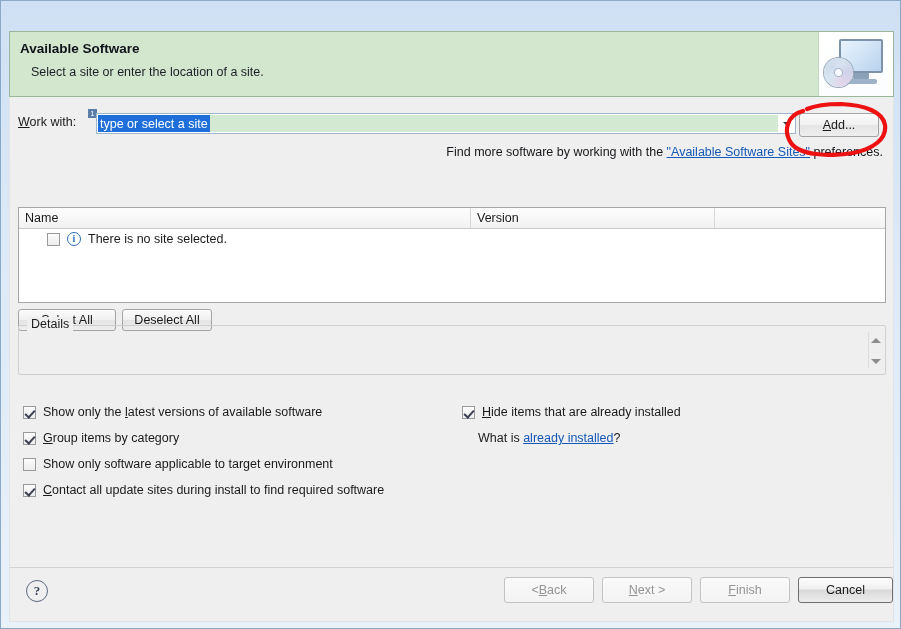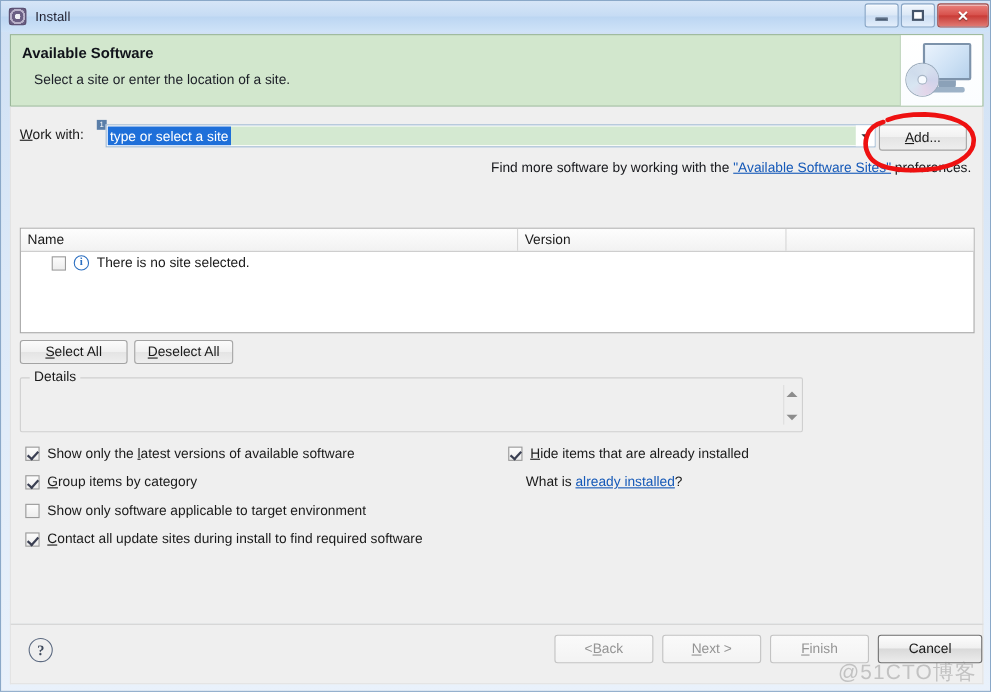--- a/index.html
+++ b/index.html
@@ -308,22 +308,22 @@
 
   .btn-select-all {
     position: absolute; left: 8px; top: 212px; width: 98px; height: 22px;
   }
   .btn-deselect-all {
     position: absolute; left: 112px; top: 212px; width: 90px; height: 22px;
   }
 
   
   .details {
-    position: absolute; left: 8px; top: 246px;
-    width: 712px; height: 50px;
+    position: absolute; left: 8px; top: 228px;
+    width: 868px; height: 50px;
     border: 1px solid #cfcfcf;
     border-radius: 2px;
     box-sizing: border-box;
   }
   .details-legend {
     position: absolute; left: 8px; top: -9px;
     background: #efefef;
     padding: 0 4px;
     font-size: 12.5px;
     color: #1a1a1a;
@@ -409,35 +409,20 @@
     letter-spacing: 1px;
     font-family: "Liberation Sans", sans-serif;
     user-select: none;
   }
 </style>
 </head>
 <body>
 
 <div class="window">
 
-  <div class="titlebar">
-    <div class="title-icon"></div>
-    <div class="title-text">Install</div>
-    <div class="win-buttons">
-      <div class="win-btn">
-        <span class="glyph-min"></span>
-      </div>
-      <div class="win-btn">
-        <span class="glyph-max"></span>
-      </div>
-      <div class="win-btn close">
-        <span class="glyph-close">✕</span>
-      </div>
-    </div>
-  </div>
 
   <div class="banner">
     <div class="banner-text">
       <div class="banner-title">Available Software</div>
       <div class="banner-sub">Select a site or enter the location of a site.</div>
     </div>
     <div class="banner-image">
       <div class="monitor"></div>
       <div class="monitor-stand"></div>
       <div class="monitor-base"></div>
@@ -547,14 +532,13 @@
         <span>inish</span>
     </div>
     <div class="btn default btn-cancel">Cancel</div>
   </div>
 
   <svg class="annotation" viewBox="0 0 120 56">
     <path d="M 22 10 C 6 14, 2 30, 10 42 C 18 54, 48 56, 72 52 C 92 48, 106 38, 104 24
              C 102 11, 84 4, 60 3 C 45 3, 33 5, 26 8" fill="none" stroke="#ee1111" stroke-width="4.2" stroke-linecap="round"></path>
   </svg>
 
-  <div class="watermark">@51CTO博客</div>
 </div>
 
 </body></html>

